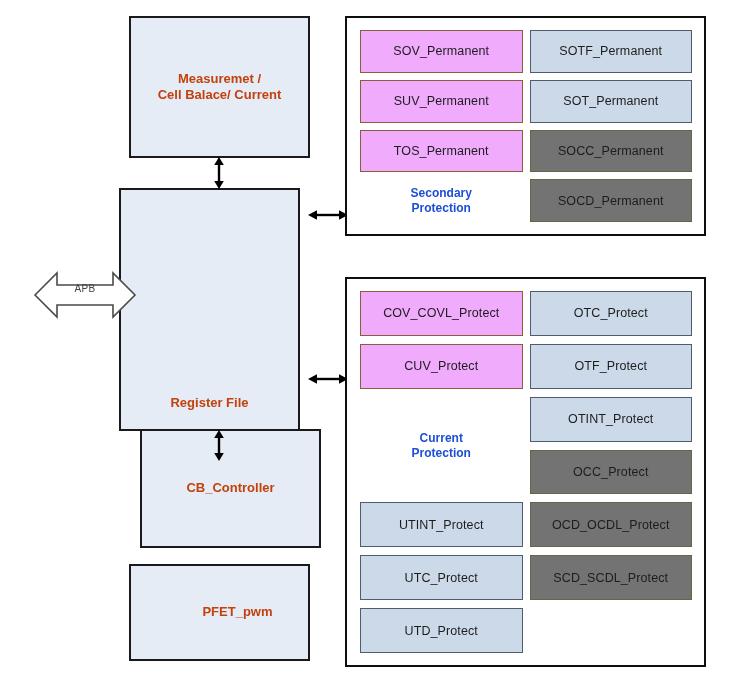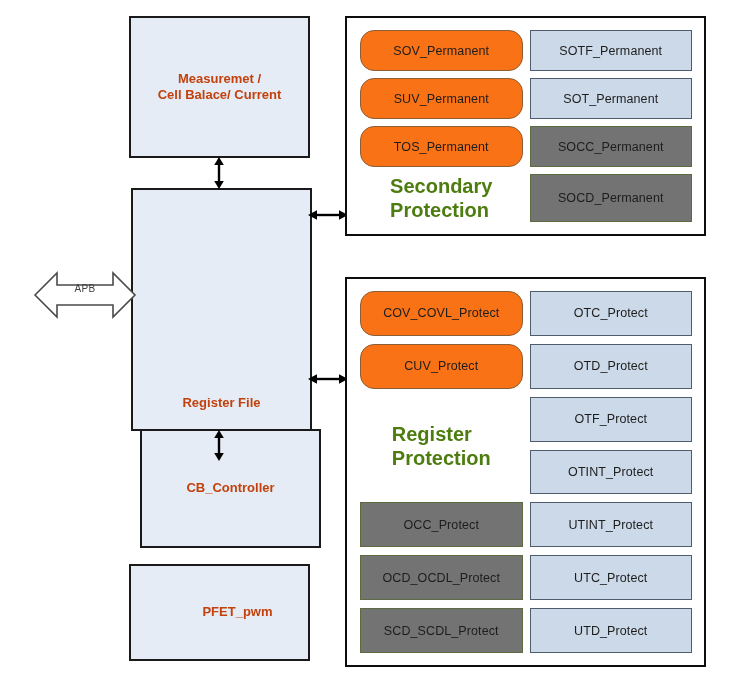--- a/index.html
+++ b/index.html
@@ -31,21 +31,21 @@
     display: flex;
     align-items: center;
     justify-content: center;
     text-align: center;
     color: #c2410c;
     font-size: 13px;
     font-weight: bold;
     line-height: 1.25;
   }
   #block-measure { left: 129px; top: 16px;  width: 181px; height: 142px; }
-  #block-regfile { left: 131px; top: 188px; width: 181px; height: 243px;
+  #block-regfile { left: 119px; top: 188px; width: 181px; height: 243px;
                    align-items: flex-end; padding-bottom: 18px; }
   #block-cb      { left: 140px; top: 429px; width: 181px; height: 119px; }
   #block-pfet    { left: 129px; top: 564px; width: 181px; height: 97px; padding-left: 36px; }
 
   .lblock span { display: block; }
 
   
   #apb-arrow {
     position: absolute;
     left: 33px;
@@ -99,31 +99,32 @@
   .cell {
     border: 1px solid #595147;
     box-sizing: border-box;
     display: flex;
     align-items: center;
     justify-content: center;
     font-size: 12.5px;
     color: #1d1d1d;
     letter-spacing: .1px;
   }
-  .cell.orange { background: #f97316; border-color: #8a5f38; border-radius: 14px; }
+  .cell.orange { background: #f0abfc; border-color: #8a5f38; }
   .cell.green  { background: #737373; border-color: #5d6b41; }
   .cell.blue   { background: #ccd9e8; border-color: #4e5d6e; }
 
   .section-label {
     display: flex;
     align-items: center;
     justify-content: center;
-    font-size: 20px;
+    text-align: center;
+    font-size: 12px;
     font-weight: bold;
-    color: #4d7c0f;
+    color: #1d4ed8;
     line-height: 1.2;
   }
 </style>
 </head>
 <body>
 
 <div class="stage">
 
   <div class="lblock" id="block-measure">
     <div>
@@ -226,27 +227,24 @@
       <div class="cell orange">
         <span>COV_COVL_Protect</span>
       </div>
       <div class="cell blue">
         <span>OTC_Protect</span>
       </div>
 
       <div class="cell orange">
         <span>CUV_Protect</span>
       </div>
-      <div class="cell blue">
-        <span>OTD_Protect</span>
-      </div>
 
       <div class="section-label" style="grid-row: 3 / span 2; grid-column: 1;">
         <div>
-          <div>Register</div>
+          <div>Current</div>
           <div>Protection</div>
         </div>
       </div>
       <div class="cell blue">
         <span>OTF_Protect</span>
       </div>
 
       <div class="cell blue">
         <span>OTINT_Protect</span>
       </div>

